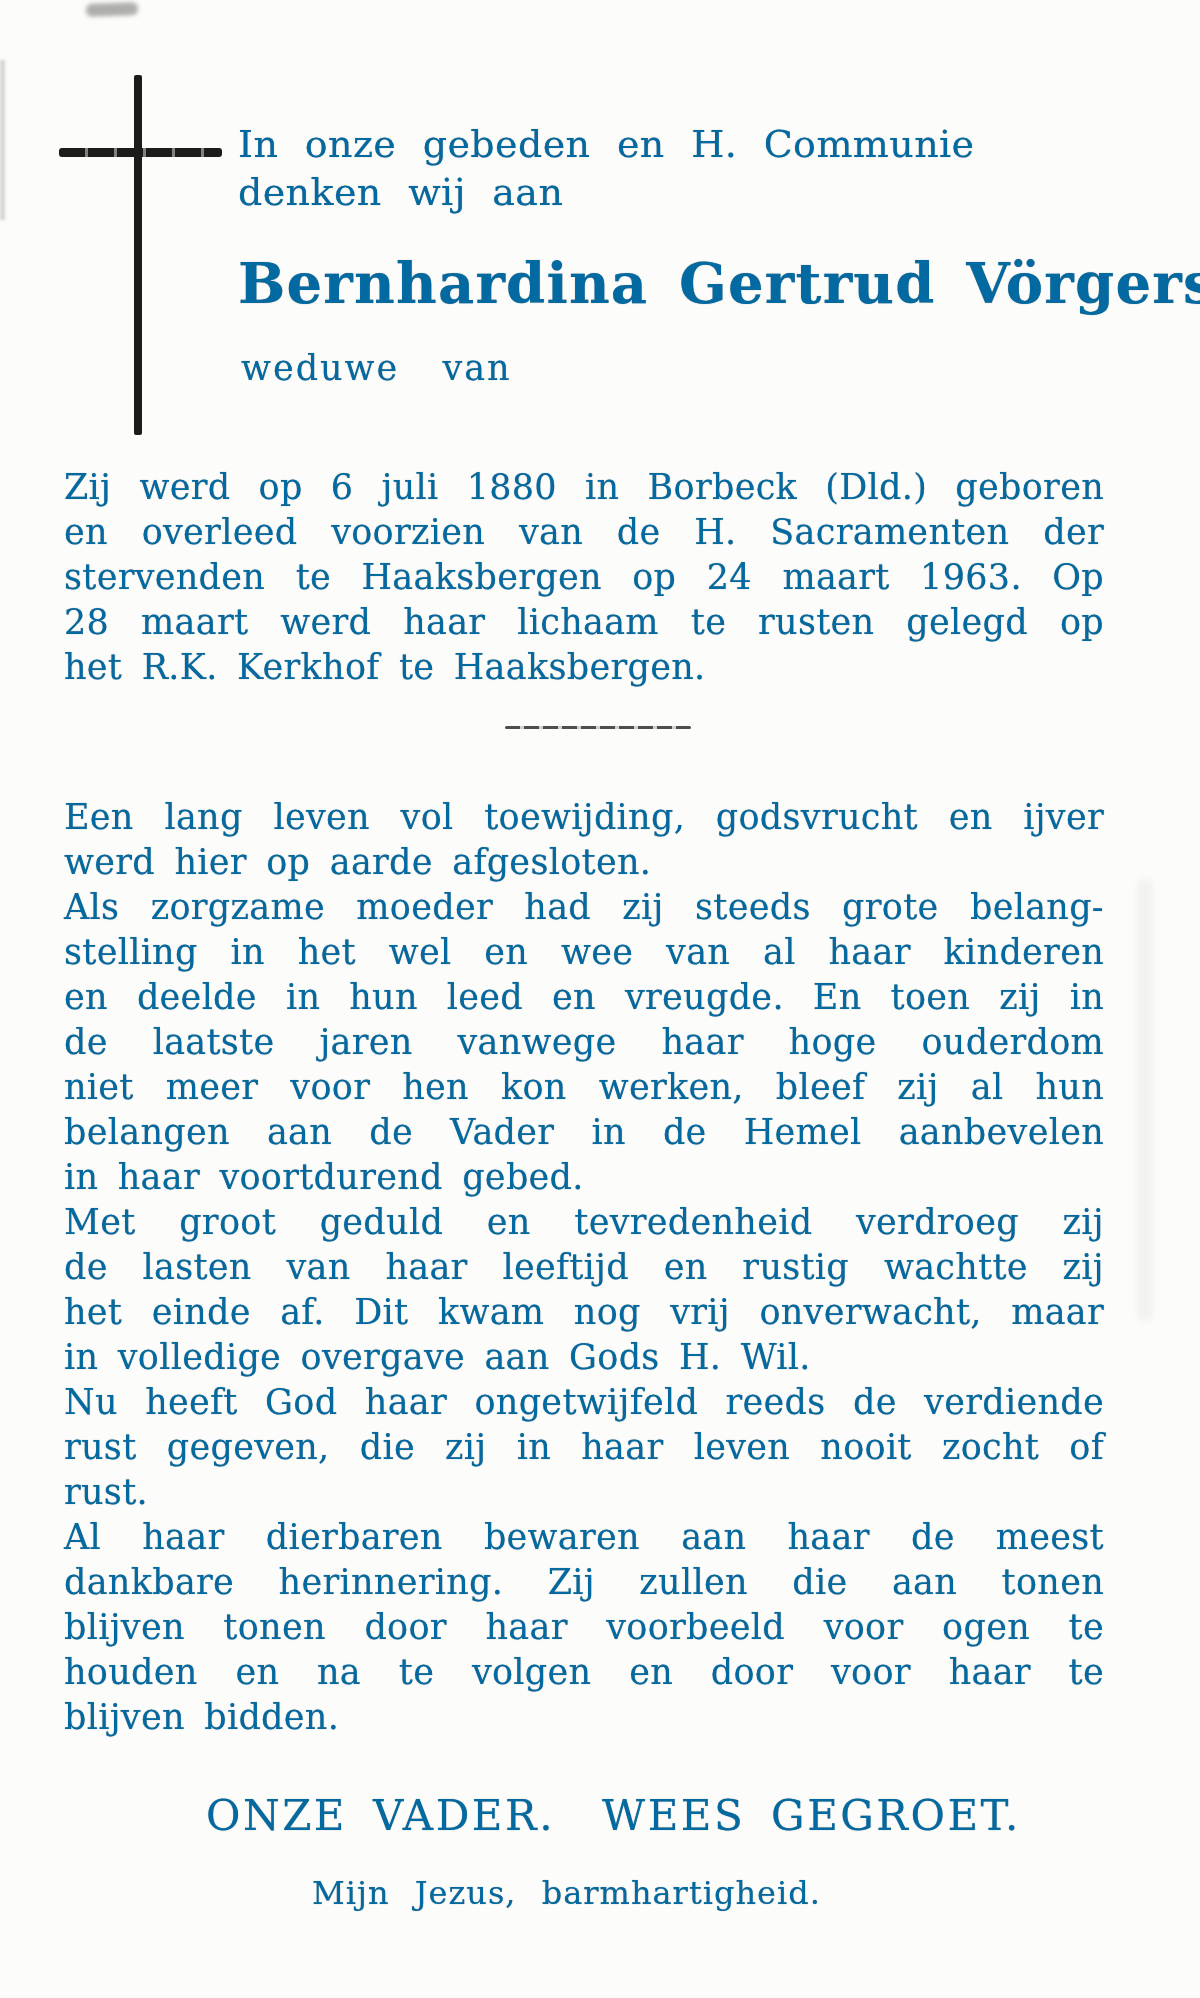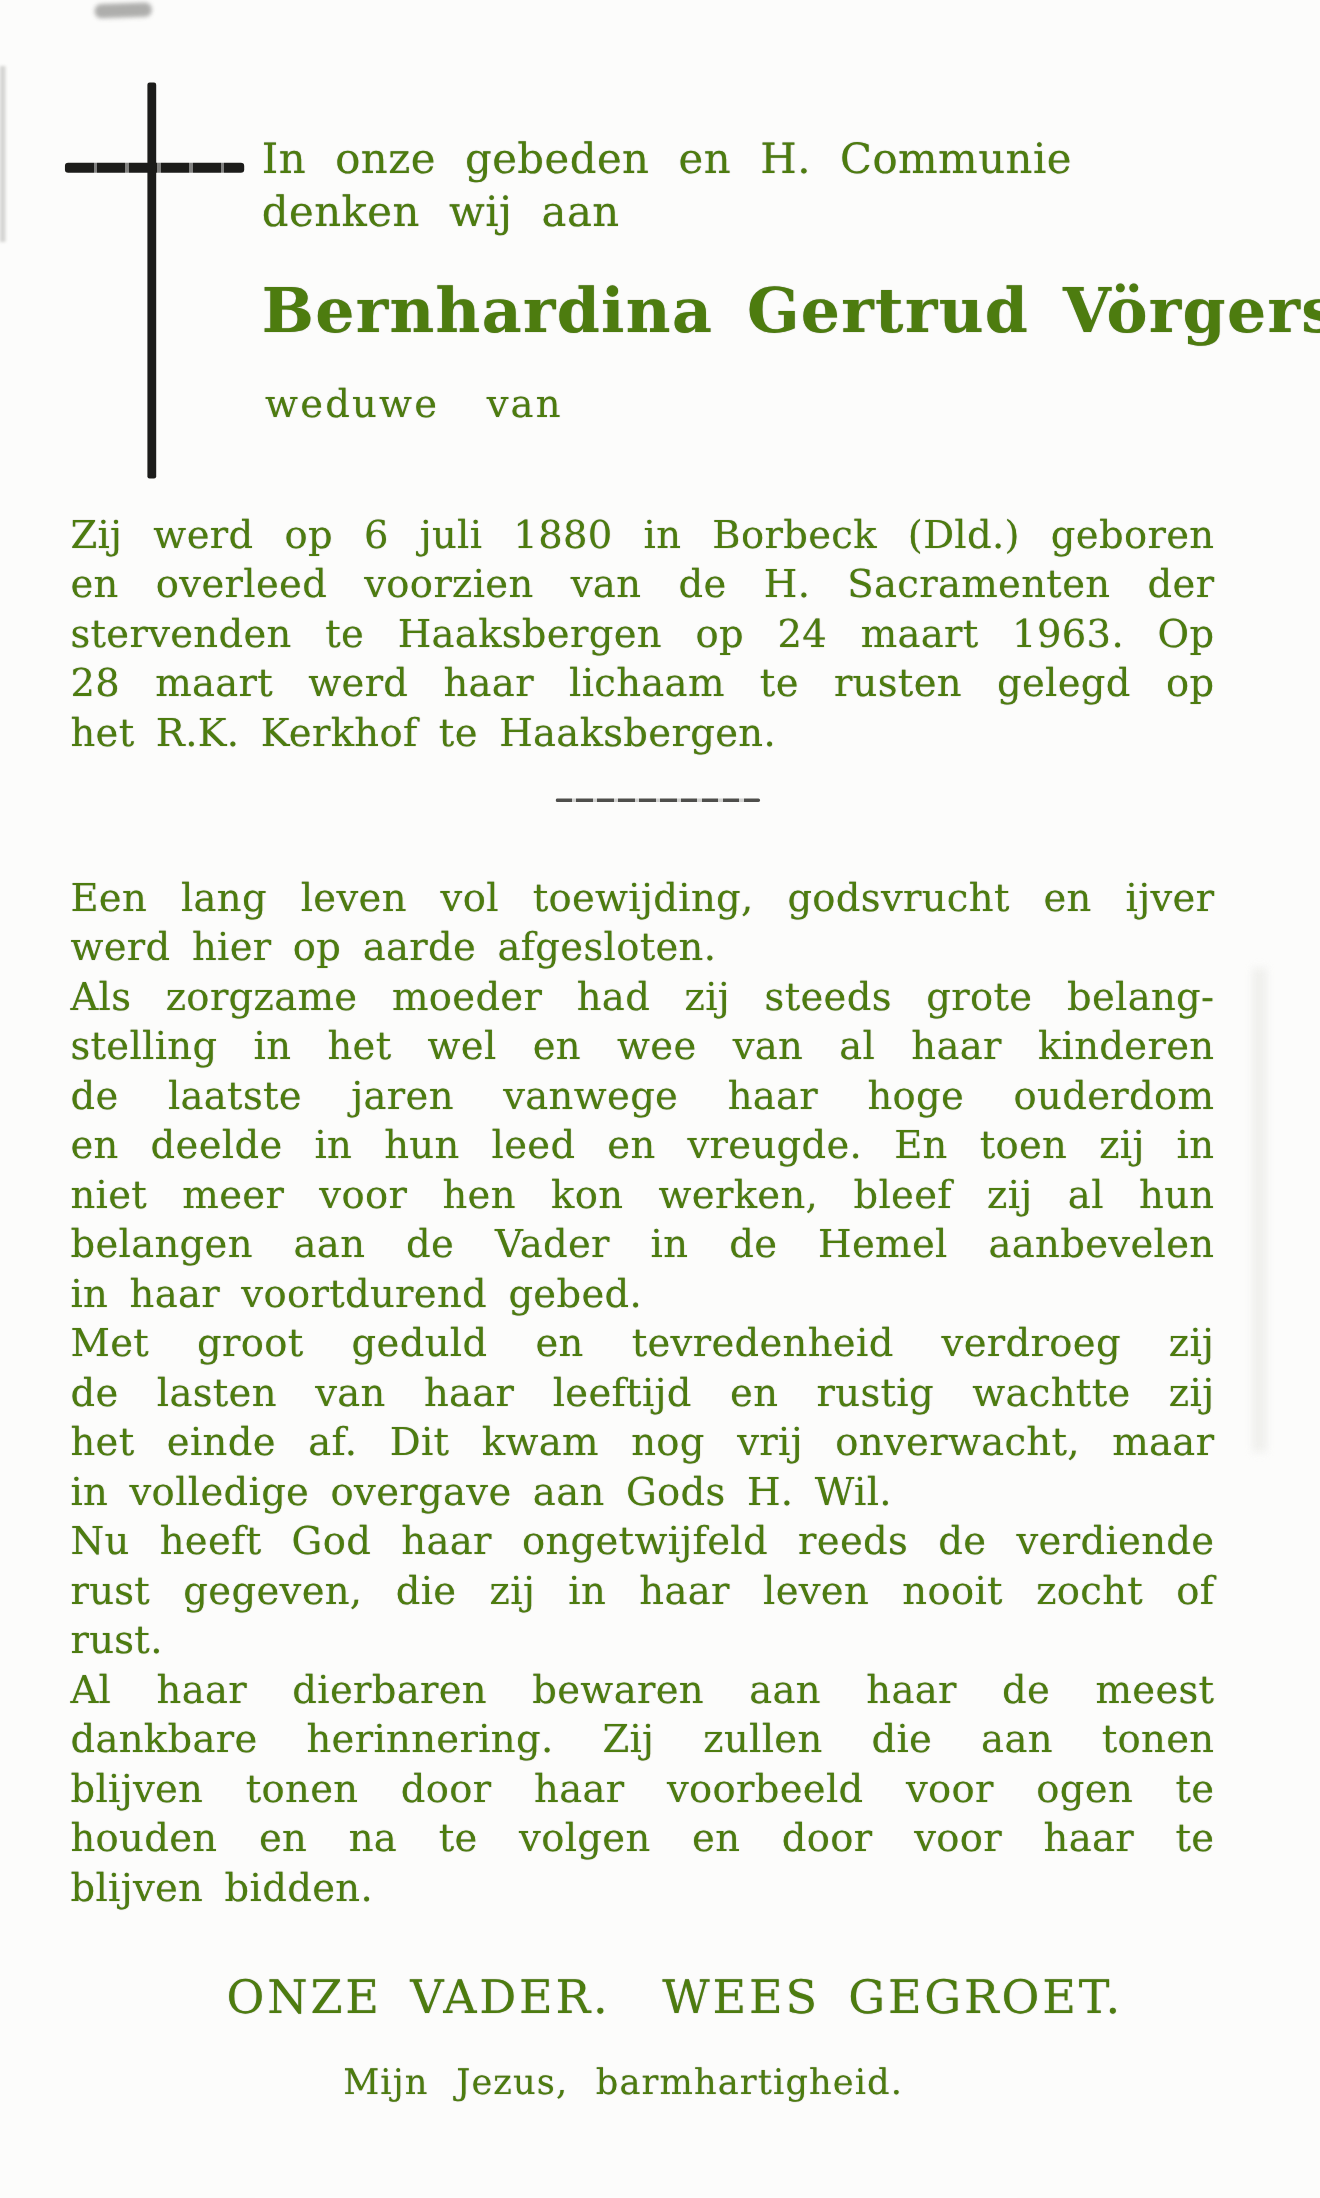--- a/index.html
+++ b/index.html
@@ -2,21 +2,21 @@
 <html><head>
 <meta charset="utf-8">
 <style>
   html,body{margin:0;padding:0;background:#ffffff;}
   .card{
     position:relative;
     width:1200px;height:1998px;
     background:#fcfcfb;
     overflow:hidden;
     font-family:"DejaVu Serif","Liberation Serif",serif;
-    color:#4d7c0f;
+    color:#0369a1;
   }
   .soft{ text-shadow:0 0 1px rgba(20,20,18,.45); }
 
   
   .edge-strip{
     position:absolute;left:0;top:60px;width:5px;height:160px;
     background:#c7c7c5;filter:blur(1.5px);opacity:.75;
   }
   .top-smudge{
     position:absolute;left:86px;top:3px;width:52px;height:13px;
@@ -119,22 +119,22 @@
     <div class="ll">het R.K. Kerkhof te Haaksbergen.</div>
   </div>
 
   <div class="divider"></div>
 
   <div class="para memorial soft">
     <div class="jl">Een lang leven vol toewijding, godsvrucht en ijver</div>
     <div class="ll">werd hier op aarde afgesloten.</div>
     <div class="jl">Als zorgzame moeder had zij steeds grote belang-</div>
     <div class="jl">stelling in het wel en wee van al haar kinderen</div>
+    <div class="jl">en deelde in hun leed en vreugde. En toen zij in</div>
     <div class="jl">de laatste jaren vanwege haar hoge ouderdom</div>
-    <div class="jl">en deelde in hun leed en vreugde. En toen zij in</div>
     <div class="jl">niet meer voor hen kon werken, bleef zij al hun</div>
     <div class="jl">belangen aan de Vader in de Hemel aanbevelen</div>
     <div class="ll">in haar voortdurend gebed.</div>
     <div class="jl">Met groot geduld en tevredenheid verdroeg zij</div>
     <div class="jl">de lasten van haar leeftijd en rustig wachtte zij</div>
     <div class="jl">het einde af. Dit kwam nog vrij onverwacht, maar</div>
     <div class="ll">in volledige overgave aan Gods H. Wil.</div>
     <div class="jl">Nu heeft God haar ongetwijfeld reeds de verdiende</div>
     <div class="jl">rust gegeven, die zij in haar leven nooit zocht of</div>
     <div class="ll">rust.</div>

